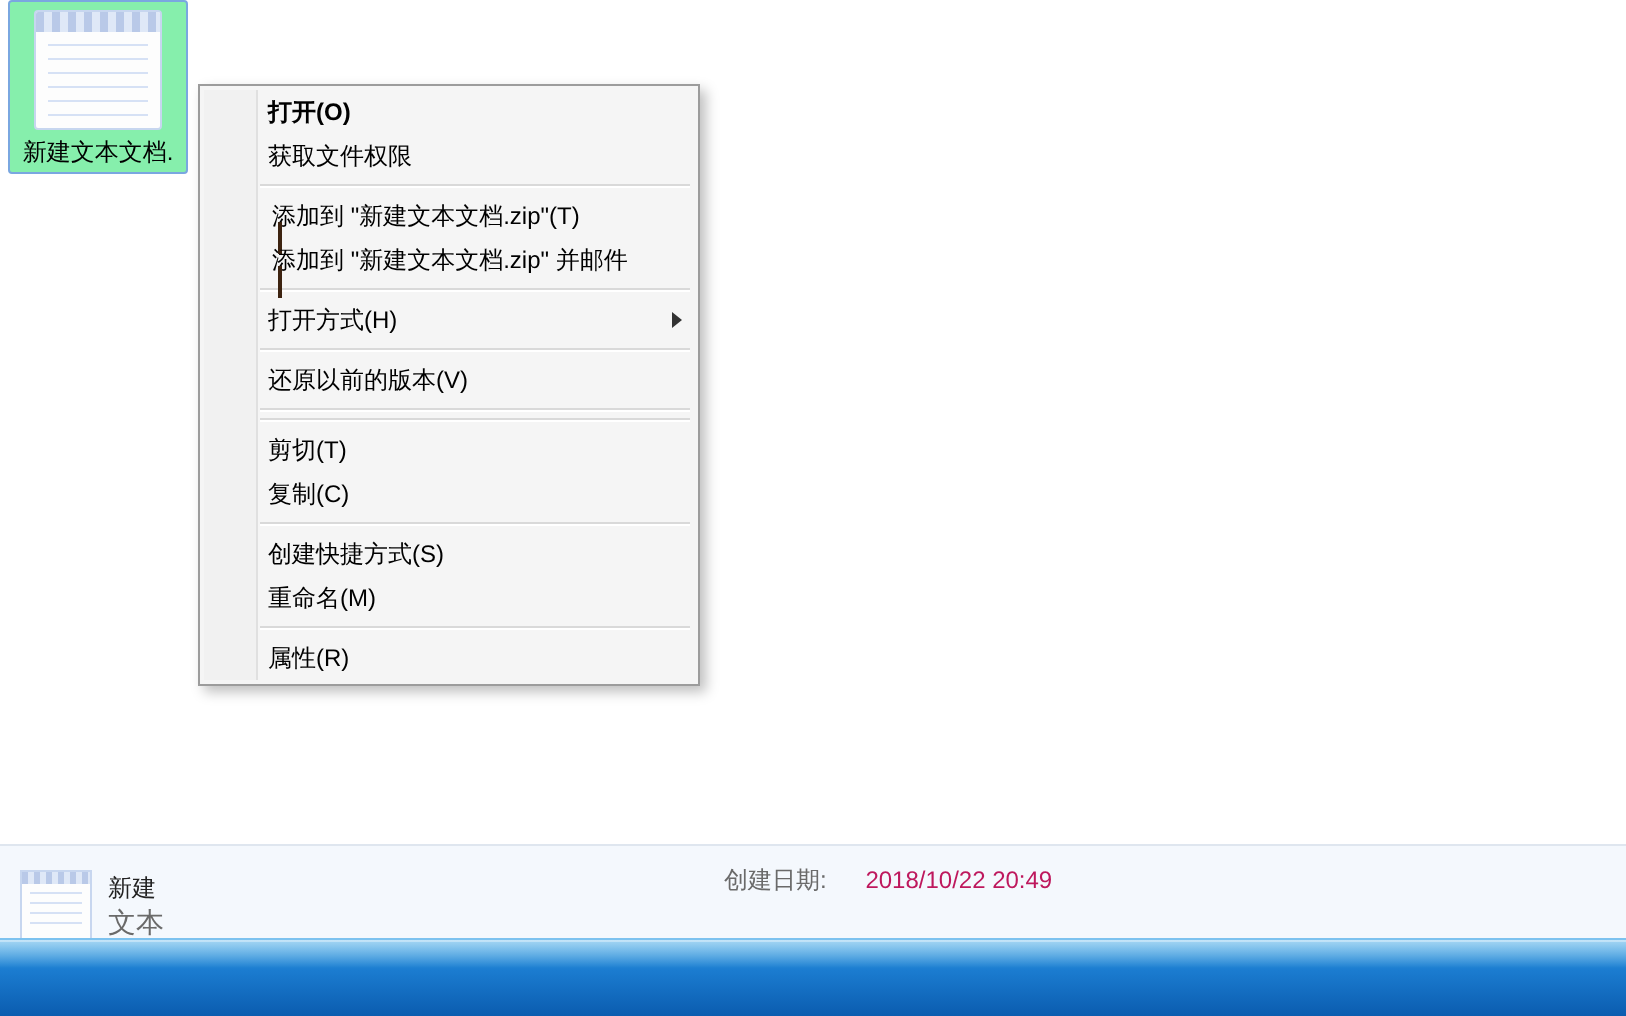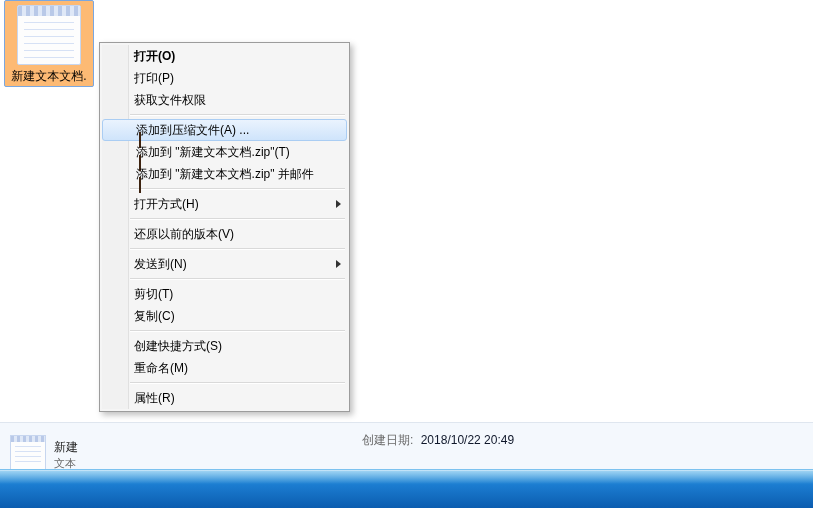--- a/index.html
+++ b/index.html
@@ -24,21 +24,21 @@
   .file-icon-wrap {
     position: absolute;
     left: 4px;
     top: 0;
     width: 90px;
     text-align: center;
   }
   .file-icon-sel {
     width: 90px;
     padding: 2px 0 3px 0;
-    background: #fdba74;
+    background: #86efac;
     border: 1px solid #7aa7e0;
     border-radius: 2px;
     box-sizing: border-box;
   }
   .notepad-icon {
     width: 62px;
     height: 58px;
     margin: 2px auto 4px auto;
     background: #fdfdfd;
     border: 1px solid #c7d6ef;
@@ -87,30 +87,30 @@
   }
   .details-icon .topbind {
     position: absolute; left:0; right:0; top:0; height:6px;
     background: repeating-linear-gradient(90deg,#b9c9e8 0 3px,#dfe8f7 3px 6px);
   }
   .details-icon .lines {
     position: absolute; left:4px; right:4px; top:10px; bottom:4px;
     background: repeating-linear-gradient(180deg,#d6e1f5 0 1px, transparent 1px 5px);
   }
   .details-text .line1 { font-size: 12px; color: #222; }
-  .details-text .line2 { font-size: 11px; color: #6a6a6a; }
+  .details-text .line2 { font-size: 14px; color: #6a6a6a; }
   .details-date {
     position: absolute;
     left: 362px;
     top: 432px;
     font-size: 12px;
     color: #555;
   }
   .details-date .k { color: #6a6a6a; margin-top: 16px; }
-  .details-date .v { color: #0f172a; margin-left: 4px; }
+  .details-date .v { color: #be185d; margin-left: 16px; }
 
   
   .taskbar {
     position: absolute;
     left: 0; bottom: 0;
     width: 813px;
     height: 38px;
     background: linear-gradient(180deg,#3aa6e6 0%, #1b7cd0 40%, #0b5caf 100%);
     border-top: 1px solid #7cc2ef;
     box-shadow: inset 0 1px 0 rgba(255,255,255,0.35);
@@ -242,32 +242,29 @@
 
 <div class="taskbar">
   <div class="glare"></div>
 </div>
 
 <div class="context-menu">
   <div class="cm-inner">
     <div class="cm-gutter"></div>
     <div class="cm-items" id="cm-items">
         <div class="cm-item bold"><span>打开(O)</span></div>
-        <div class="cm-item"><span>打印(P)</span></div>
         <div class="cm-item"><span>获取文件权限</span></div>
         <div class="cm-sep"></div>
-        <div class="cm-item hover"><span class="cm-icon rar-icon"></span><span>添加到压缩文件(A) ...</span></div>
         <div class="cm-item"><span class="cm-icon rar-icon"></span><span>添加到 "新建文本文档.zip"(T)</span></div>
         <div class="cm-item"><span class="cm-icon rar-icon"></span><span>添加到 "新建文本文档.zip" 并邮件</span></div>
         <div class="cm-sep"></div>
         <div class="cm-item"><span>打开方式(H)</span><span class="arrow"></span></div>
         <div class="cm-sep"></div>
         <div class="cm-item"><span>还原以前的版本(V)</span></div>
         <div class="cm-sep"></div>
-        <div class="cm-item"><span>发送到(N)</span><span class="arrow"></span></div>
         <div class="cm-sep"></div>
         <div class="cm-item"><span>剪切(T)</span></div>
         <div class="cm-item"><span>复制(C)</span></div>
         <div class="cm-sep"></div>
         <div class="cm-item"><span>创建快捷方式(S)</span></div>
         <div class="cm-item"><span>重命名(M)</span></div>
         <div class="cm-sep"></div>
         <div class="cm-item"><span>属性(R)</span></div>
       </div>
   </div>

